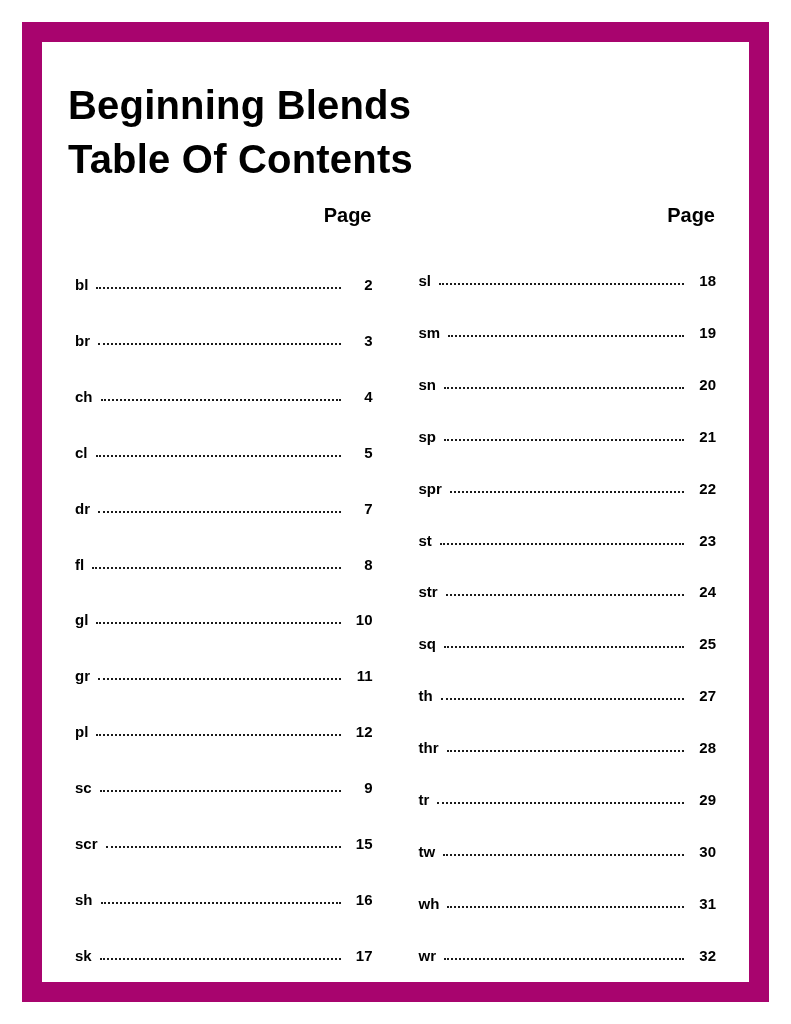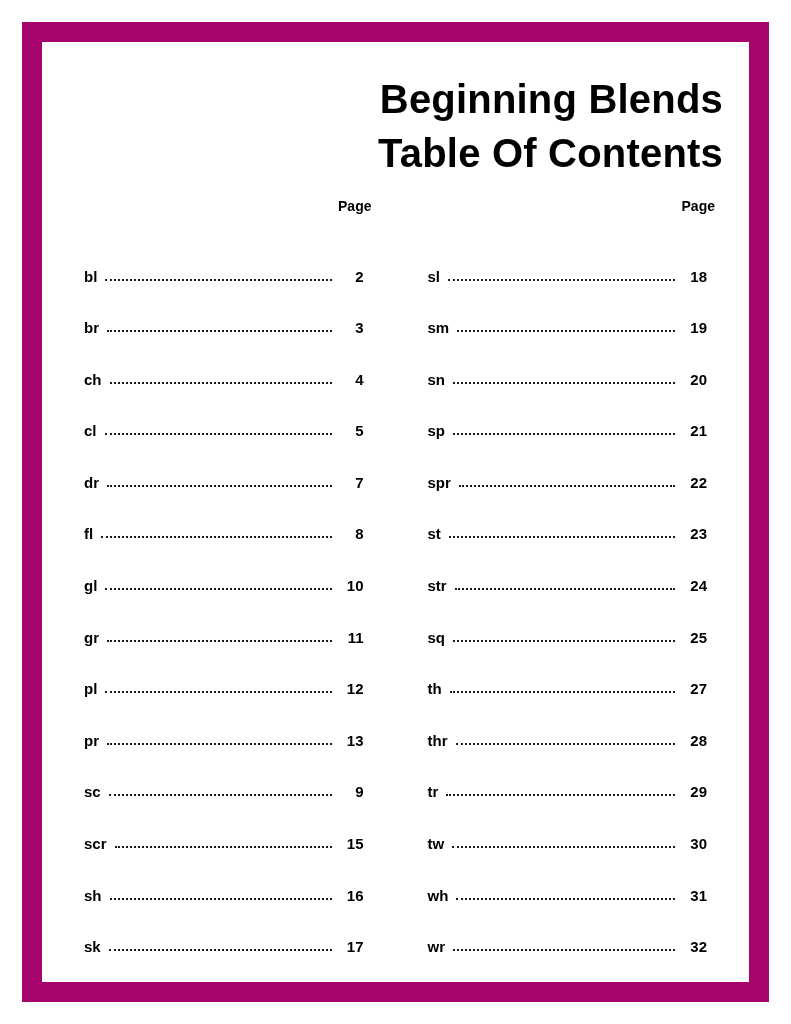--- a/index.html
+++ b/index.html
@@ -25,22 +25,22 @@
     box-sizing: border-box;
     width: 100%;
     height: 100%;
     border: 20px solid #a8046e;
     background: #ffffff;
     padding: 14px 26px 10px 26px;
     display: flex;
     flex-direction: column;
   }
   .title-block {
-    text-align: right;
-    margin-top: 16px;
+    text-align: left;
+    margin-top: 22px;
   }
   .title-line {
     font-size: 40px;
     font-weight: bold;
     color: #000000;
     letter-spacing: 0.2px;
     line-height: 1.35;
   }
   .columns {
     display: flex;
@@ -49,30 +49,30 @@
     flex: 1;
   }
   .col {
     flex: 1 1 50%;
     display: flex;
     flex-direction: column;
   }
   .col-left { padding-right: 16px; }
   .col-right { padding-left: 16px; }
   .page-head {
-    font-size: 14px;
+    font-size: 20px;
     font-weight: bold;
     color: #000000;
     text-align: right;
     padding-right: 8px;
     margin-bottom: 4px;
   }
   .toc-list {
     list-style: none;
-    margin: 16px;
+    margin: 7px;
     padding: 0;
     display: flex;
     flex-direction: column;
     flex: 1;
   }
   .toc-row {
     display: flex;
     align-items: flex-end;
     flex: 1;
     font-size: 15px;
@@ -153,25 +153,20 @@
             <span class="toc-label">gr</span>
             <span class="toc-dots"></span>
             <span class="toc-page">11</span>
           </li>
           <li class="toc-row">
             <span class="toc-label">pl</span>
             <span class="toc-dots"></span>
             <span class="toc-page">12</span>
           </li>
           <li class="toc-row">
-            <span class="toc-label">pr</span>
-            <span class="toc-dots"></span>
-            <span class="toc-page">13</span>
-          </li>
-          <li class="toc-row">
             <span class="toc-label">sc</span>
             <span class="toc-dots"></span>
             <span class="toc-page">9</span>
           </li>
           <li class="toc-row">
             <span class="toc-label">scr</span>
             <span class="toc-dots"></span>
             <span class="toc-page">15</span>
           </li>
           <li class="toc-row">

